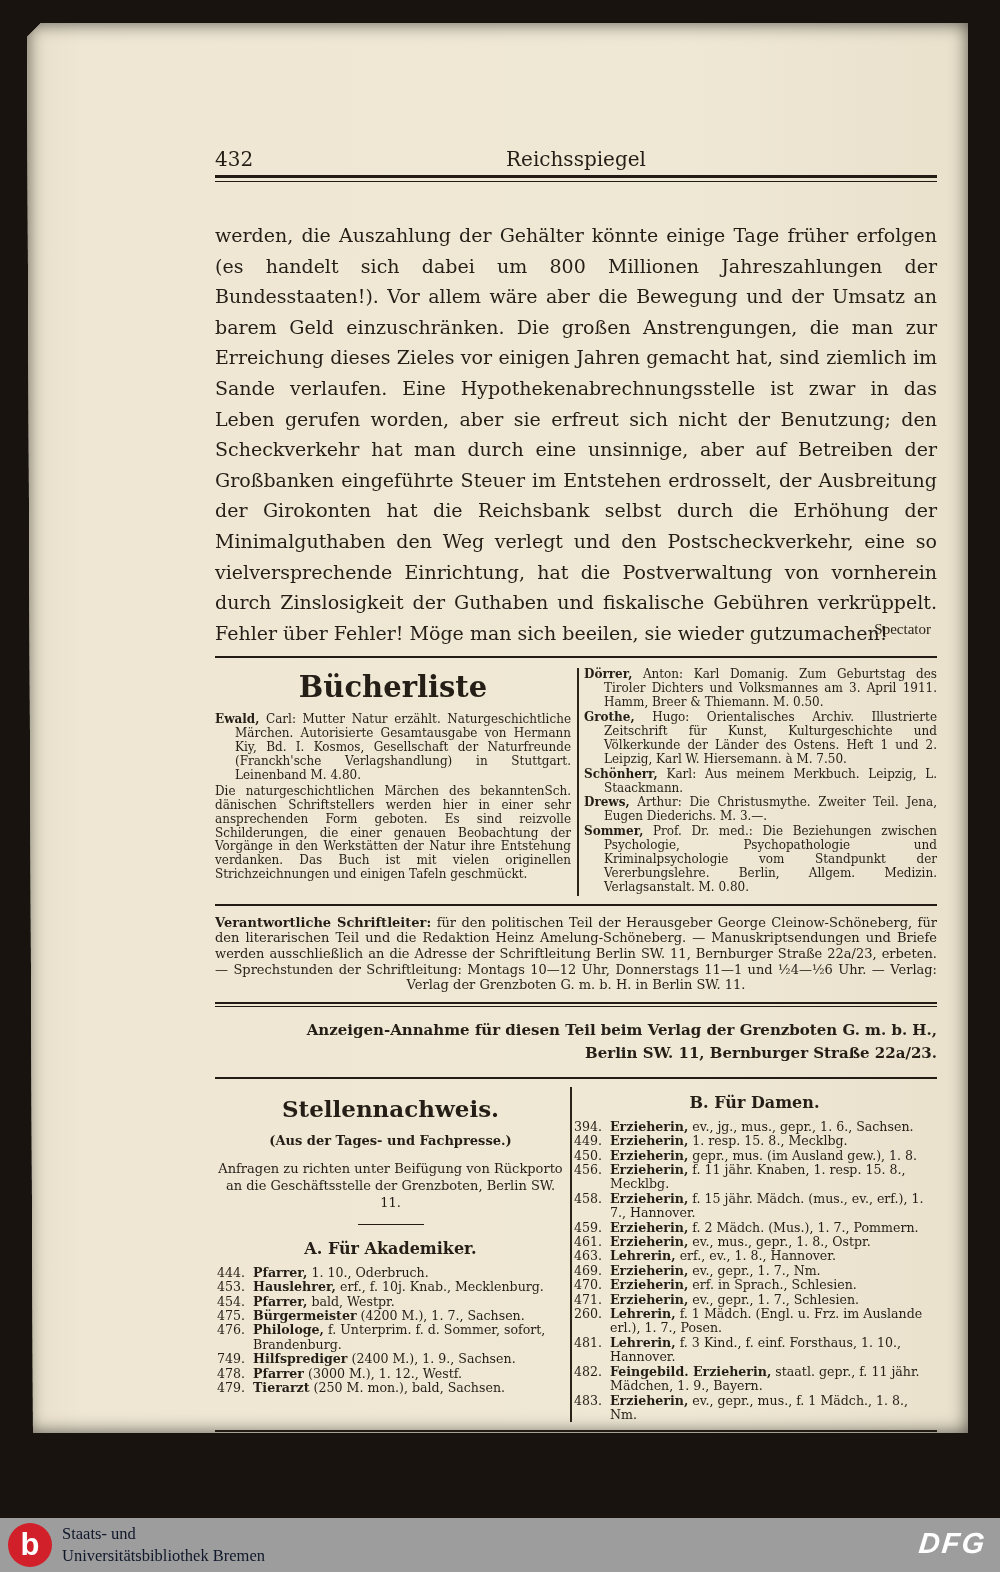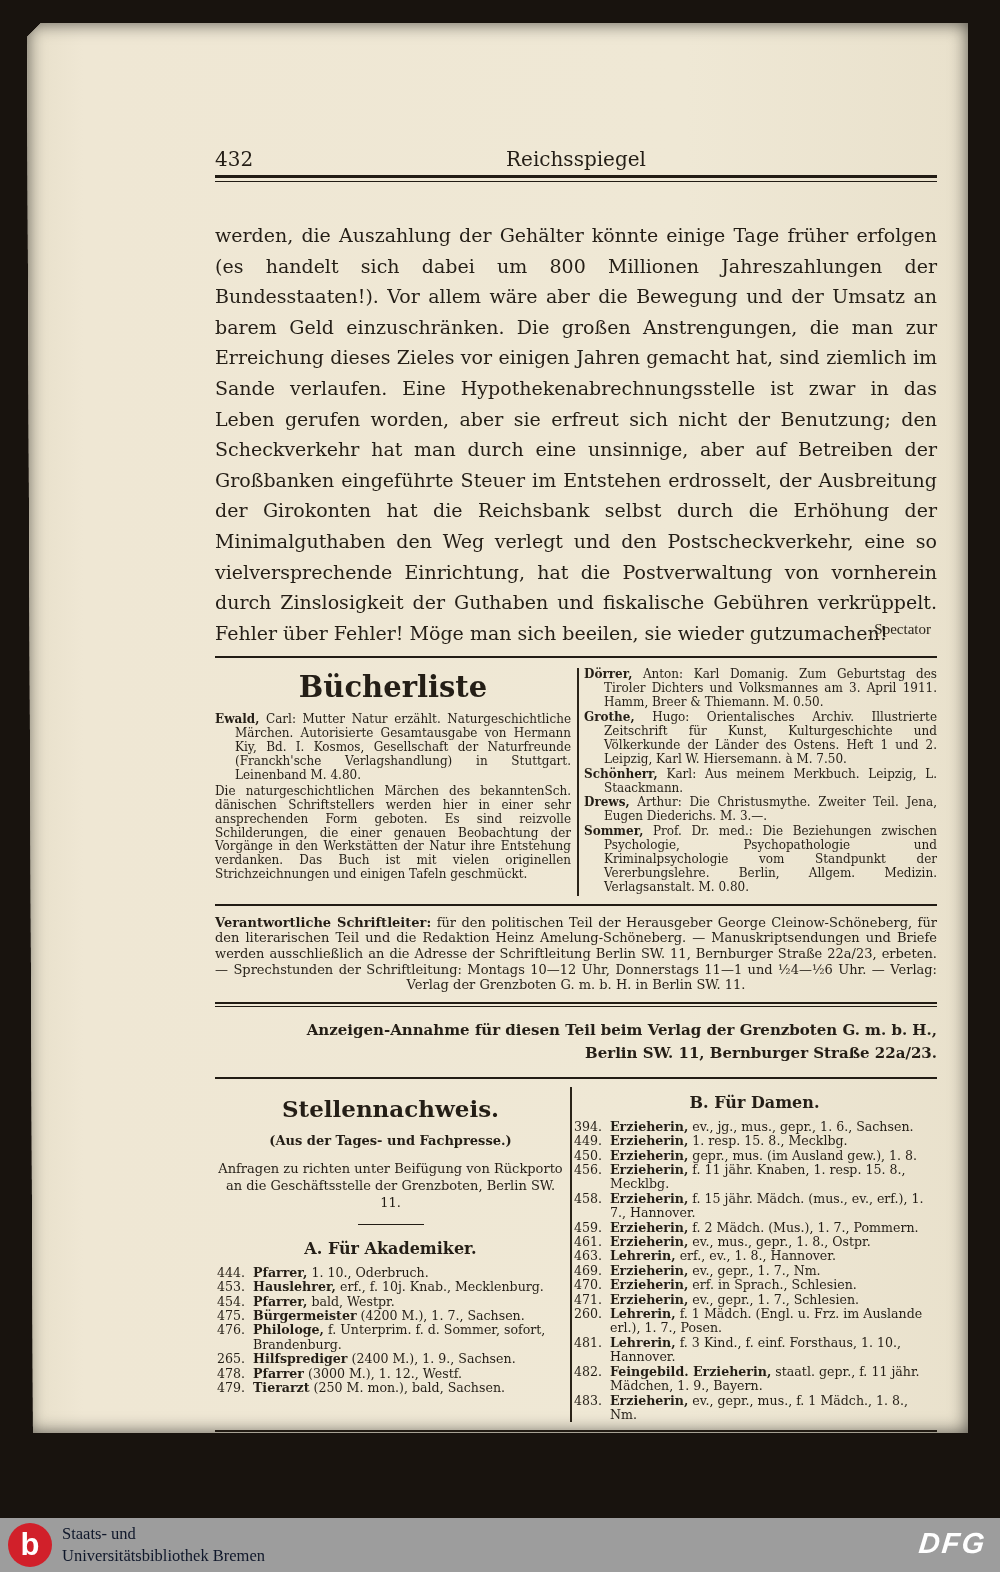--- a/index.html
+++ b/index.html
@@ -142,21 +142,21 @@
           </div>
         <div class="job">
             <span class="num">475.</span>
             <span><b>Bürgermeister</b><span> (4200 M.), 1. 7., Sachsen.</span></span>
           </div>
         <div class="job">
             <span class="num">476.</span>
             <span><b>Philologe,</b><span> f. Unterprim. f. d. Sommer, sofort, Brandenburg.</span></span>
           </div>
         <div class="job">
-            <span class="num">265.</span>
+            <span class="num">749.</span>
             <span><b>Hilfsprediger</b><span> (2400 M.), 1. 9., Sachsen.</span></span>
           </div>
         <div class="job">
             <span class="num">478.</span>
             <span><b>Pfarrer</b><span> (3000 M.), 1. 12., Westf.</span></span>
           </div>
         <div class="job">
             <span class="num">479.</span>
             <span><b>Tierarzt</b><span> (250 M. mon.), bald, Sachsen.</span></span>
           </div>

